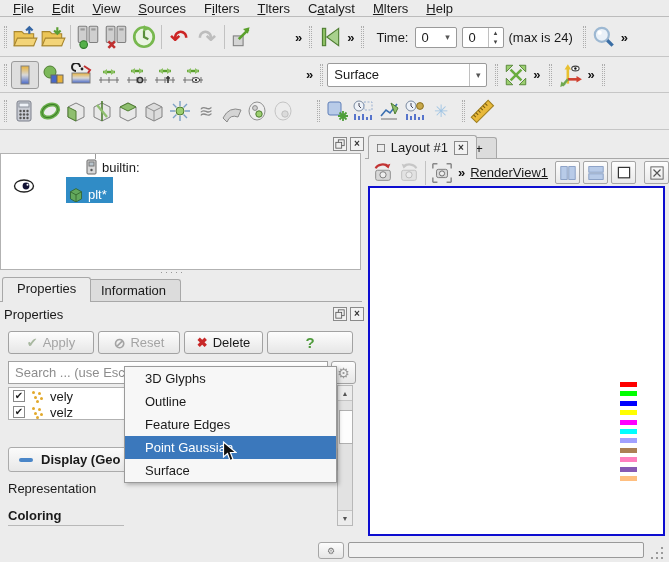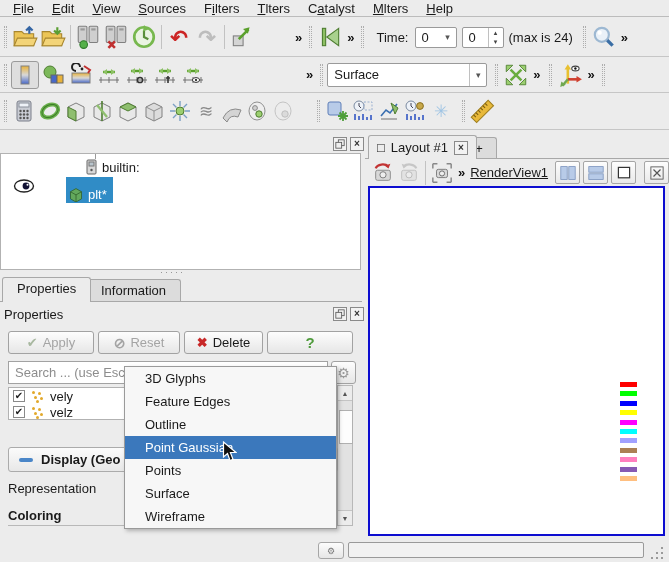--- a/index.html
+++ b/index.html
@@ -556,26 +556,24 @@
   <div id="display-header" class="abs">
     <span class="bluedash"></span>
     <span>Display (Geo</span>
   </div>
   <div id="repr-label" class="abs">Representation</div>
   <div id="coloring-label" class="abs">Coloring</div>
   <div id="coloring-line" class="abs"></div>
 
   <div id="dropdown" class="abs">
     <div class="menu-item">3D Glyphs</div>
+    <div class="menu-item">Outline</div>
     <div class="menu-item">Feature Edges</div>
-    <div class="menu-item">Outline</div>
     <div class="menu-item sel" style="background-color: rgb(59, 120, 188);">Point Gaussian</div>
-    <div class="menu-item">Points</div>
     <div class="menu-item">Surface</div>
-    <div class="menu-item">Wireframe</div>
   </div>
   <div id="cursor" class="abs">
     <svg width="15" height="22" viewBox="0 0 15 22">
         <path d="M1.5 1v15l4-3.5 2.5 7 3-1.2-2.6-6.8h5.6z" fill="#111" stroke="#fff" stroke-width="1.2"></path>
       </svg>
   </div>
 
   <div id="lay-tab" class="abs">
     <span>□</span>
     <span>Layout #1</span>

